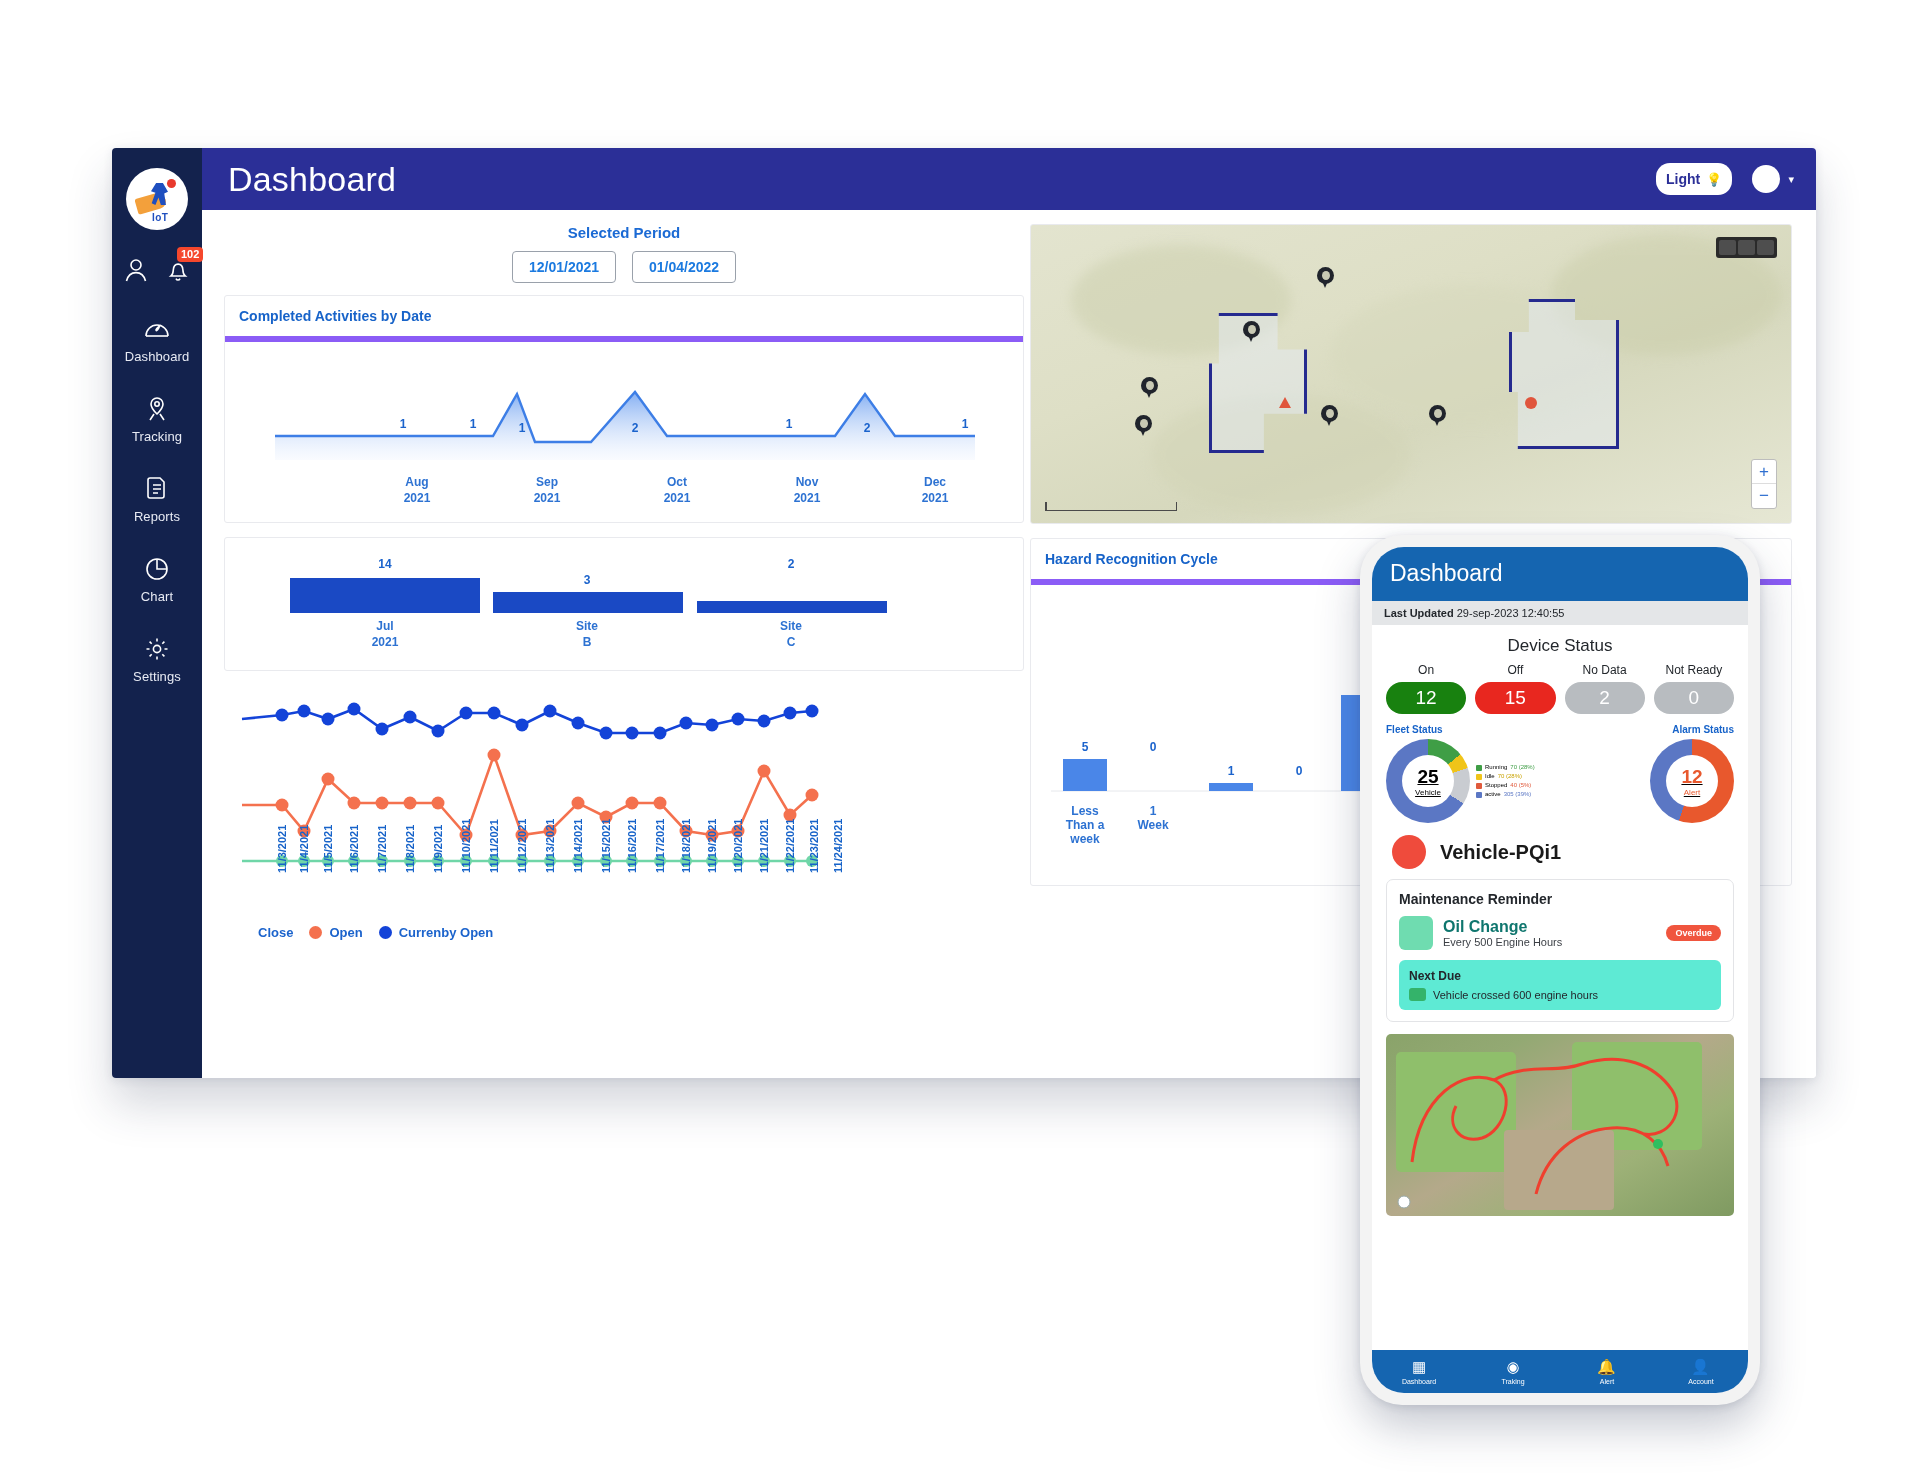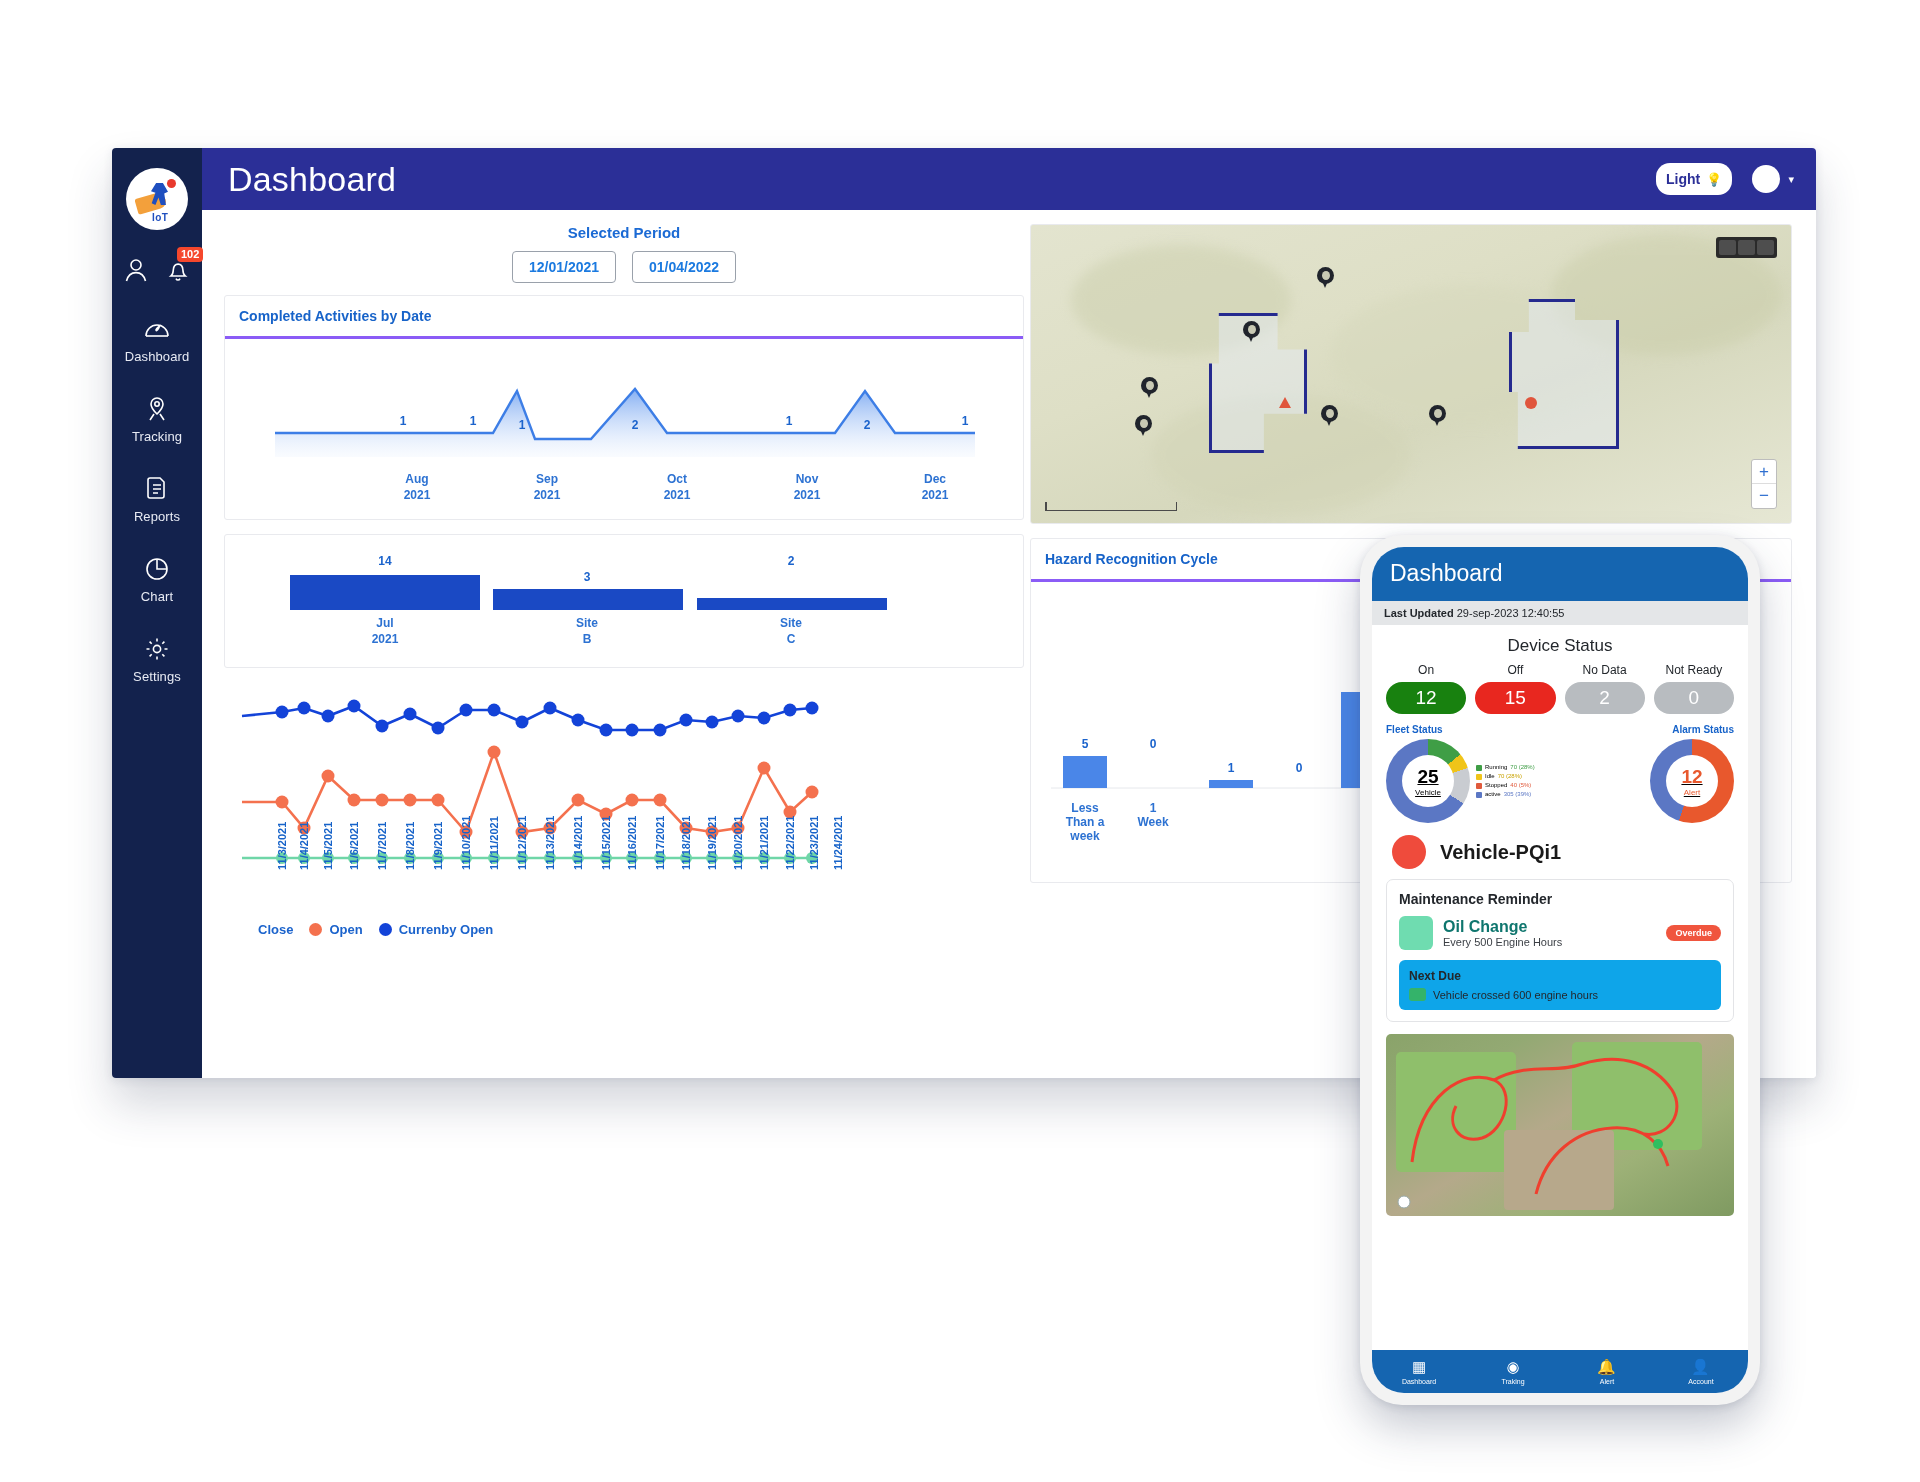--- a/index.html
+++ b/index.html
@@ -67,21 +67,21 @@
 
   .period-wrap { text-align: center; margin-bottom: 12px; }
   .period-title { color: #1b6ad4; font-size: 15px; font-weight: 700; margin-bottom: 10px; }
   .date-row { display: flex; gap: 16px; justify-content: center; }
   .date-box {
     border: 1px solid #9aa1ab; border-radius: 4px; padding: 7px 14px;
     color: #1b7ae0; font-size: 14px; font-weight: 600; background: #fff; min-width: 104px; text-align: center;
   }
 
   .card { border: 1px solid #e9eaee; border-radius: 3px; background: #fff; margin-bottom: 14px; }
-  .card-head { padding: 11px 14px; border-bottom: 3px solid #8b5cf6; }
+  .card-head { padding: 11px 14px; border-bottom: 6px solid #8b5cf6; }
   .card-title { color: #1763c9; font-size: 14px; font-weight: 700; }
   .card-body { padding: 8px 10px 10px; }
 
   .axis-lbl { fill: #2d72d2; font-size: 12px; font-weight: 600; }
   .val-lbl { fill: #1b63cc; font-size: 12px; font-weight: 700; }
 
   .trend-title { color: #1b7ae0; font-size: 21px; font-weight: 700; margin: 14px 0 4px 12px; }
   .legend-row { display: flex; align-items: center; gap: 16px; margin: 6px 0 0 34px; }
   .legend-item { display: flex; align-items: center; gap: 7px; color: #1b63cc; font-size: 13px; font-weight: 700; }
   .legend-dot { width: 13px; height: 13px; border-radius: 50%; }
@@ -133,21 +133,21 @@
   .veh-row { display: flex; align-items: center; gap: 14px; padding: 8px 20px 10px; }
   .veh-dot { width: 34px; height: 34px; border-radius: 50%; background: #ef4b3c; }
   .veh-name { font-size: 20px; font-weight: 700; color: #1a1a1a; }
   .maint-card { margin: 0 14px; border: 1px solid #e3e4e7; border-radius: 7px; padding: 11px 12px; }
   .maint-title { font-size: 14px; font-weight: 700; color: #23272c; margin-bottom: 9px; }
   .maint-row { display: flex; align-items: center; gap: 10px; }
   .maint-sq { width: 34px; height: 34px; border-radius: 6px; background: #6fdcb0; }
   .maint-oil { font-size: 16px; font-weight: 700; color: #0f766e; }
   .maint-sub { font-size: 11px; color: #3b3f45; }
   .overdue { margin-left: auto; background: #f0553e; color: #fff; font-size: 9px; font-weight: 700; border-radius: 9px; padding: 3px 9px; }
-  .next-due { margin-top: 10px; background: #0ea5e9; border-radius: 6px; padding: 9px 10px; }
+  .next-due { margin-top: 10px; background: #5eead4; border-radius: 6px; padding: 9px 10px; }
   .next-due .nd-t { font-size: 12px; font-weight: 700; color: #23272c; margin-bottom: 5px; }
   .next-due .nd-b { display: flex; align-items: center; gap: 7px; font-size: 11px; color: #23272c; }
   .nd-ic { width: 17px; height: 13px; border-radius: 3px; background: #34b36a; }
   .sat-map { margin: 12px 14px 0; height: 182px; border-radius: 5px; overflow: hidden; position: relative;
              background: linear-gradient(150deg,#8aa36a 0%,#93a973 22%,#b4a98a 48%,#9db177 70%,#7f9a61 100%); }
   .sat-patch { position: absolute; background: #8fbf6b; border-radius: 5px; }
   .sat-dirt { position: absolute; background: #b7a88b; border-radius: 4px; }
   .ph-nav { margin-top: auto; background: #1565b0; display: flex; }
   .ph-nav-item { flex: 1; text-align: center; color: #fff; padding: 9px 0 8px; }
   .ph-nav-item .ic { font-size: 15px; line-height: 16px; }

